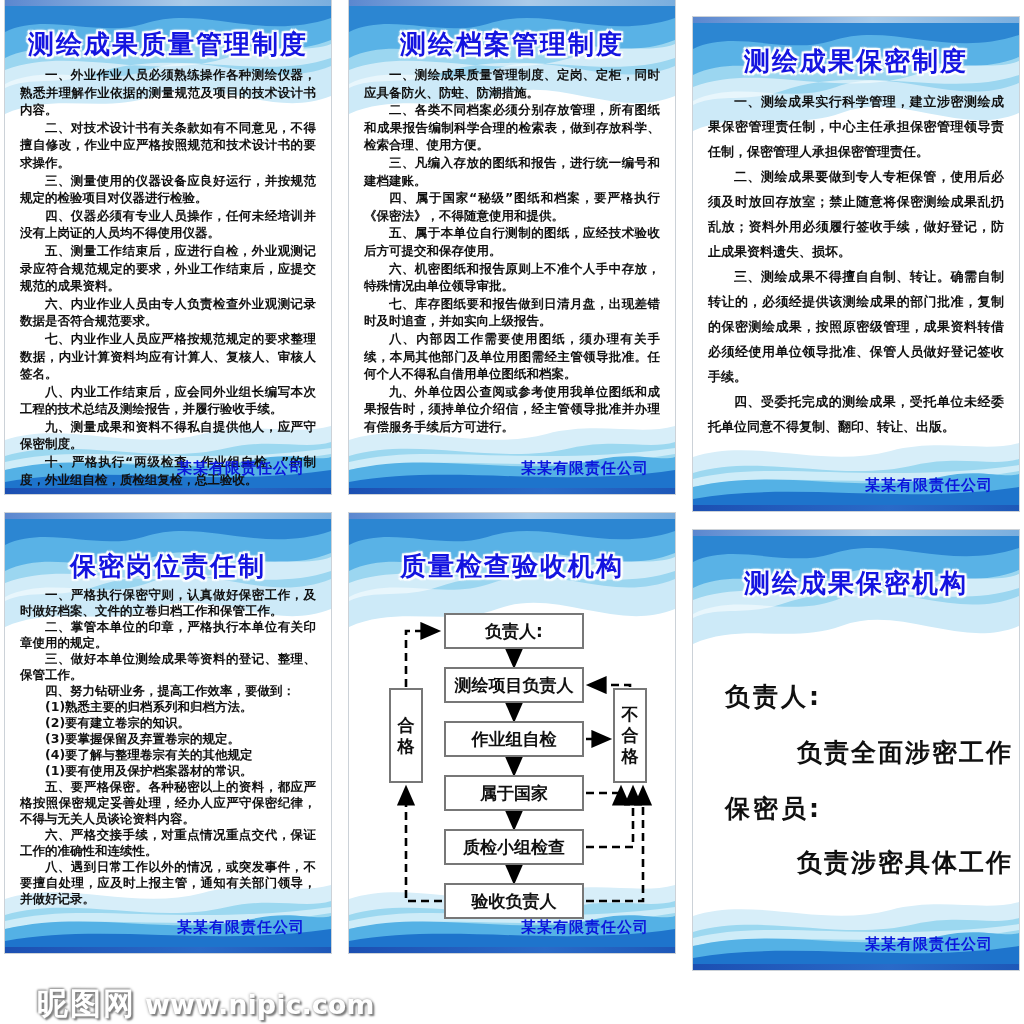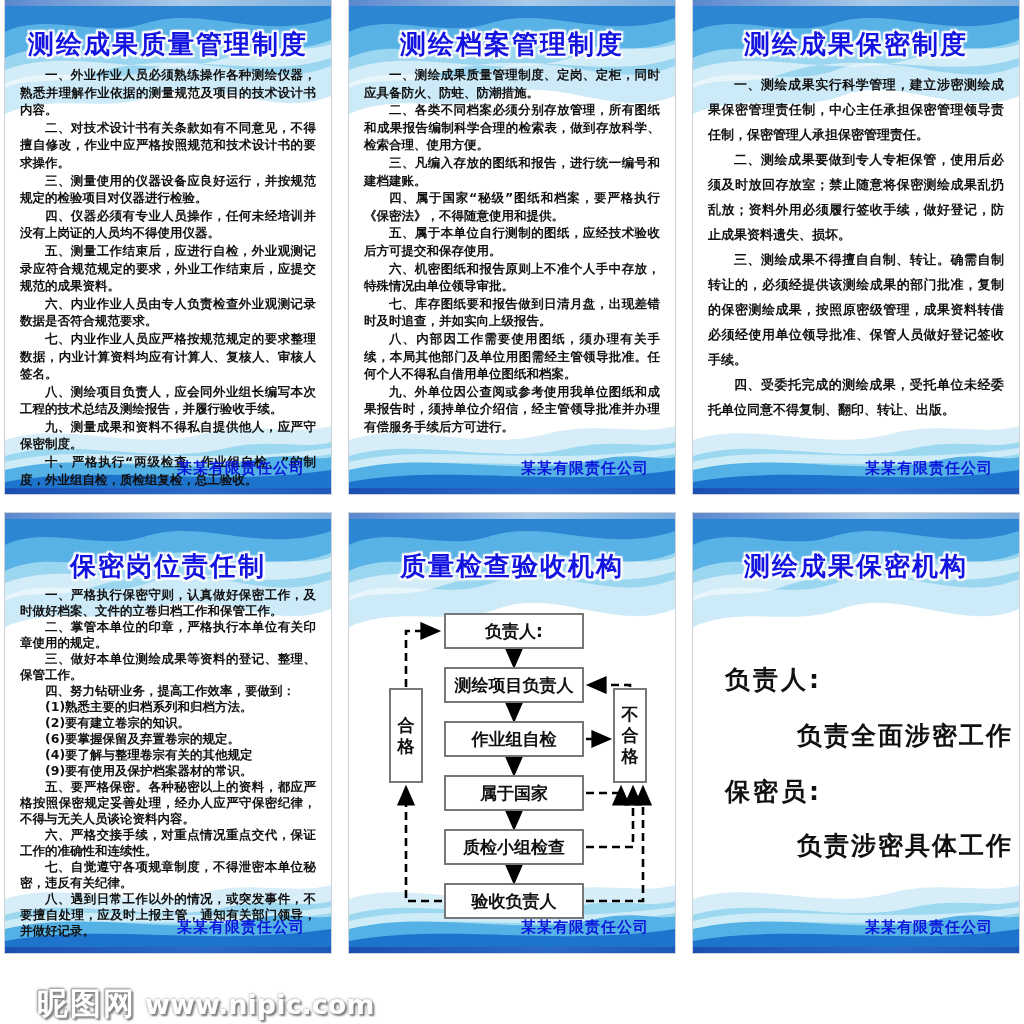--- a/index.html
+++ b/index.html
@@ -1,21 +1,21 @@
 <!DOCTYPE html>
 <html><head>
 <meta charset="utf-8">
 <style>
   html,body{margin:0;padding:0;background:#ffffff;}
   .sheet{position:relative;width:1024px;height:1024px;background:#ffffff;overflow:hidden;
          font-family:"DejaVu Sans","Liberation Sans",sans-serif;}
   .poster{position:absolute;width:326px;background:#ffffff;box-shadow:0 0 0 1px #ccd2d8;overflow:hidden;}
   .row1{top:0;height:494px;}
   .row2{top:513px;height:440px;}
-  .col1{left:5px;} .col2{left:349px;} .col3{left:693px;}
+  .col1{left:5px;} .col2{left:349px;} .col3{left:693px;margin-top:17px;}
 
   .strip-top{position:absolute;top:0;left:0;right:0;height:6px;z-index:4;
              background:linear-gradient(90deg,#5b87cf,#aacbe9 55%,#7aaede);}
   .strip-bottom{position:absolute;bottom:0;left:0;right:0;height:6px;z-index:4;
              background:linear-gradient(90deg,#1c4fb2,#2a6ac8 60%,#1e58b8);}
   .waves-head{position:absolute;top:0;left:0;right:0;height:150px;z-index:0;}
   .waves-foot{position:absolute;bottom:0;left:0;right:0;height:92px;z-index:0;}
   .waves-head svg,.waves-foot svg{display:block;width:100%;height:100%;}
 
   .title{position:relative;z-index:3;margin:27px 0 0 0;text-align:center;
@@ -75,21 +75,21 @@
 </div>
     <h1 class="title">测绘成果质量管理制度</h1>
     <div class="body lh-a">
         <p>一、外业作业人员必须熟练操作各种测绘仪器，熟悉并理解作业依据的测量规范及项目的技术设计书内容。</p>
         <p>二、对技术设计书有关条款如有不同意见，不得擅自修改，作业中应严格按照规范和技术设计书的要求操作。</p>
         <p>三、测量使用的仪器设备应良好运行，并按规范规定的检验项目对仪器进行检验。</p>
         <p>四、仪器必须有专业人员操作，任何未经培训并没有上岗证的人员均不得使用仪器。</p>
         <p>五、测量工作结束后，应进行自检，外业观测记录应符合规范规定的要求，外业工作结束后，应提交规范的成果资料。</p>
         <p>六、内业作业人员由专人负责检查外业观测记录数据是否符合规范要求。</p>
         <p>七、内业作业人员应严格按规范规定的要求整理数据，内业计算资料均应有计算人、复核人、审核人签名。</p>
-        <p>八、测绘项目负责人，应会同外业组长编写本次工程的技术总结及测绘报告，并履行验收手续。</p>
+        <p>八、内业工作结束后，应会同外业组长编写本次工程的技术总结及测绘报告，并履行验收手续。</p>
         <p>九、测量成果和资料不得私自提供他人，应严守保密制度。</p>
         <p>十、严格执行“两级检查、作业组自检、”的制度，外业组自检，质检组复检，总工验收。</p>
       </div>
     <div class="waves-foot">
   <svg viewBox="0 0 330 92" preserveAspectRatio="none" xmlns="http://www.w3.org/2000/svg">
     <path d="M0,92 V38 C60,18 130,50 200,32 C250,19 295,34 330,24 V92 Z" fill="#d7eef9"></path>
     <path d="M0,92 V54 C70,34 150,64 225,46 C270,36 305,48 330,40 V92 Z" fill="#9cd8f0"></path>
     <path d="M0,60 C80,40 180,66 330,46 V52 C200,74 90,50 0,68 Z" fill="#ffffff" opacity="0.5"></path>
     <path d="M0,92 V68 C85,48 170,76 250,58 C290,49 315,60 330,55 V92 Z" fill="#54b1e5"></path>
     <path d="M0,92 V80 C100,62 210,86 330,68 V92 Z" fill="#1e74cc"></path>
@@ -181,26 +181,25 @@
   </svg>
 </div>
     <h1 class="title">保密岗位责任制</h1>
     <div class="body lh-c">
         <p>一、严格执行保密守则，认真做好保密工作，及时做好档案、文件的立卷归档工作和保管工作。</p>
         <p>二、掌管本单位的印章，严格执行本单位有关印章使用的规定。</p>
         <p>三、做好本单位测绘成果等资料的登记、整理、保管工作。</p>
         <p>四、努力钻研业务，提高工作效率，要做到：</p>
         <p>(1)熟悉主要的归档系列和归档方法。</p>
         <p>(2)要有建立卷宗的知识。</p>
-        <p>(6)要掌握保留及弃置卷宗的规定。</p>
+        <p>(3)要掌握保留及弃置卷宗的规定。</p>
         <p>(4)要了解与整理卷宗有关的其他规定</p>
-        <p>(9)要有使用及保护档案器材的常识。</p>
+        <p>(1)要有使用及保护档案器材的常识。</p>
         <p>五、要严格保密。各种秘密以上的资料，都应严格按照保密规定妥善处理，经办人应严守保密纪律，不得与无关人员谈论资料内容。</p>
         <p>六、严格交接手续，对重点情况重点交代，保证工作的准确性和连续性。</p>
-        <p>七、自觉遵守各项规章制度，不得泄密本单位秘密，违反有关纪律。</p>
         <p>八、遇到日常工作以外的情况，或突发事件，不要擅自处理，应及时上报主管，通知有关部门领导，并做好记录。</p>
       </div>
     <div class="waves-foot">
   <svg viewBox="0 0 330 92" preserveAspectRatio="none" xmlns="http://www.w3.org/2000/svg">
     <path d="M0,92 V38 C60,18 130,50 200,32 C250,19 295,34 330,24 V92 Z" fill="#d7eef9"></path>
     <path d="M0,92 V54 C70,34 150,64 225,46 C270,36 305,48 330,40 V92 Z" fill="#9cd8f0"></path>
     <path d="M0,60 C80,40 180,66 330,46 V52 C200,74 90,50 0,68 Z" fill="#ffffff" opacity="0.5"></path>
     <path d="M0,92 V68 C85,48 170,76 250,58 C290,49 315,60 330,55 V92 Z" fill="#54b1e5"></path>
     <path d="M0,92 V80 C100,62 210,86 330,68 V92 Z" fill="#1e74cc"></path>
   </svg>

